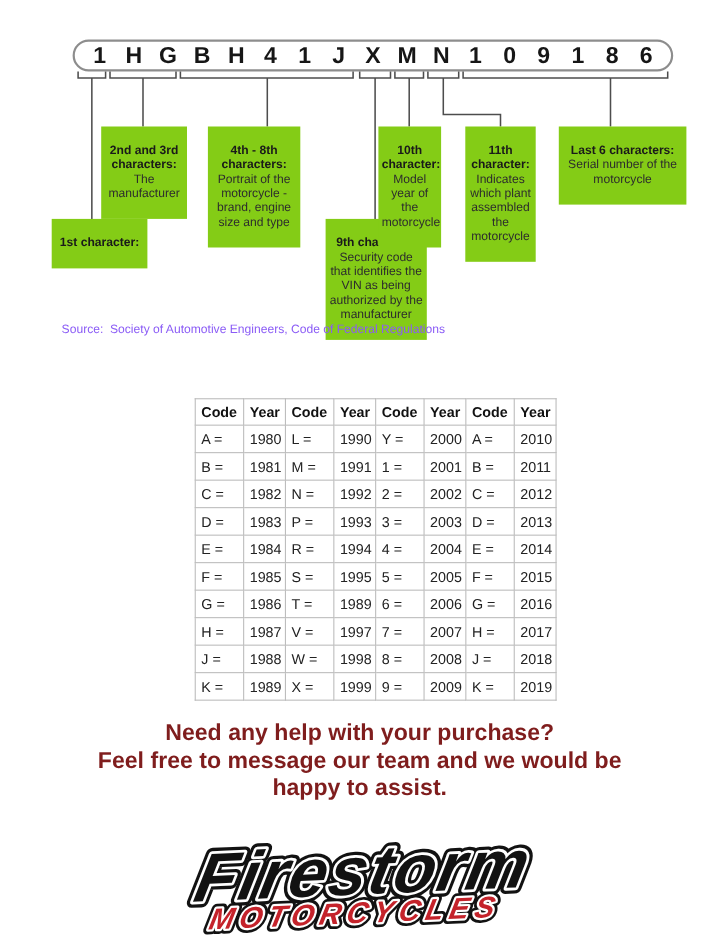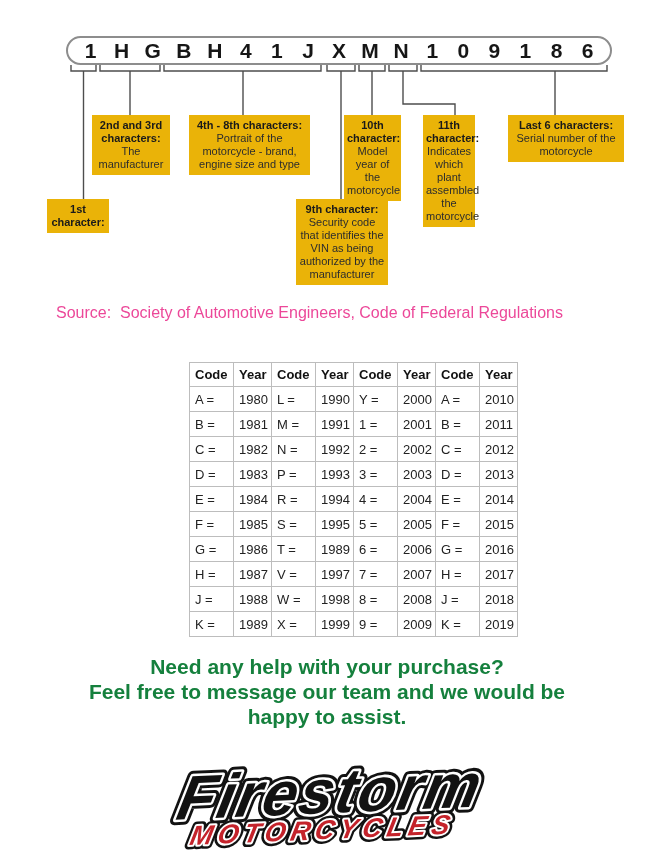--- a/index.html
+++ b/index.html
@@ -18,51 +18,51 @@
     flex:1; text-align:center; font-weight:bold; font-size:21px;
     color:#161616; line-height:1;
   }
 
   
   .connectors { position:absolute; left:0; top:0; }
   .connectors path { fill:none; stroke:#4d4d4d; stroke-width:1.4px; }
 
   
   .abox {
-    position:absolute; background:#eab308; color:#2d2d2d;
+    position:absolute; background:#84cc16; color:#2d2d2d;
     font-size:11px; line-height:13px; text-align:center;
-    padding:4px 3px; box-sizing:border-box;
+    padding:16px 3px; box-sizing:border-box;
   }
   .abox .t { display:block; font-weight:bold; color:#1a1a1a; }
   .abox .b { display:block; }
 
   
   .source-note {
-    position:absolute; left:56px; top:304px; font-size:16px; color:#ec4899;
+    position:absolute; left:56px; top:294px; font-size:11px; color:#8b5cf6;
     white-space:pre;
   }
 
   
   .year-table {
-    position:absolute; left:189px; top:362px;
+    position:absolute; left:177px; top:362px;
     border-collapse:collapse; table-layout:fixed; width:281px;
     font-size:13px; color:#222222;
   }
   .year-table th, .year-table td {
     border:1px solid #bdbdbd; height:24px; padding:0 0 0 5px;
     text-align:left; vertical-align:middle; overflow:hidden; white-space:nowrap;
   }
   .year-table th { font-weight:bold; height:23px; color:#111; }
   .year-table .col-code { width:38px; }
   .year-table .col-year { width:32px; }
 
   
   .help {
     position:absolute; left:0; top:654px; width:654px; text-align:center;
-    font-weight:bold; font-size:21px; line-height:25px; color:#15803d;
+    font-weight:bold; font-size:21px; line-height:25px; color:#7f1d1d;
   }
 
   
   .logo-svg { position:absolute; left:127px; top:757px; }
   .logo-word  { font-family:"Liberation Sans", sans-serif; font-style:italic; font-weight:bold;
                 font-size:62px; letter-spacing:2px; text-anchor:middle; }
   .logo-sub   { font-family:"Liberation Sans", sans-serif; font-style:italic; font-weight:bold;
                 font-size:27px; letter-spacing:5px; text-anchor:middle; }
   .stroke-dark  { stroke:#121212; stroke-linejoin:round; fill:none; }
   .stroke-light { stroke:#ffffff; stroke-linejoin:round; fill:none; }
@@ -104,45 +104,45 @@
 
     <path d="M 83.5 71 V 199"></path>
     <path d="M 130 71 V 115"></path>
     <path d="M 243 71 V 115"></path>
     <path d="M 341 71 V 199"></path>
     <path d="M 372 71 V 115"></path>
     <path d="M 403 71 V 104 H 455 V 115"></path>
     <path d="M 555 71 V 115"></path>
   </svg>
 
-  <div class="abox" style="left:47px; top:199px; width:62px;">
+  <div class="abox" style="left:47px; top:199px; width:87px;">
     <span class="t">1st character:</span>
   </div>
 
   <div class="abox" style="left:92px; top:115px; width:78px;">
     <span class="t">2nd and 3rd characters:</span>
     <span class="b">The manufacturer</span>
   </div>
 
-  <div class="abox" style="left:189px; top:115px; width:121px;">
+  <div class="abox" style="left:189px; top:115px; width:84px;">
     <span class="t">4th - 8th characters:</span>
     <span class="b">Portrait of the motorcycle - brand, engine size and type</span>
   </div>
 
   <div class="abox" style="left:296px; top:199px; width:92px;">
     <span class="t">9th character:</span>
     <span class="b">Security code that identifies the VIN as being authorized by the manufacturer</span>
   </div>
 
   <div class="abox" style="left:344px; top:115px; width:57px;">
     <span class="t">10th character:</span>
     <span class="b">Model year of the motorcycle</span>
   </div>
 
-  <div class="abox" style="left:423px; top:115px; width:52px;">
+  <div class="abox" style="left:423px; top:115px; width:64px;">
     <span class="t">11th character:</span>
     <span class="b">Indicates which plant assembled the motorcycle</span>
   </div>
 
   <div class="abox" style="left:508px; top:115px; width:116px;">
     <span class="t">Last 6 characters:</span>
     <span class="b">Serial number of the motorcycle</span>
   </div>
 
   <div class="source-note">Source:  Society of Automotive Engineers, Code of Federal Regulations</div>

